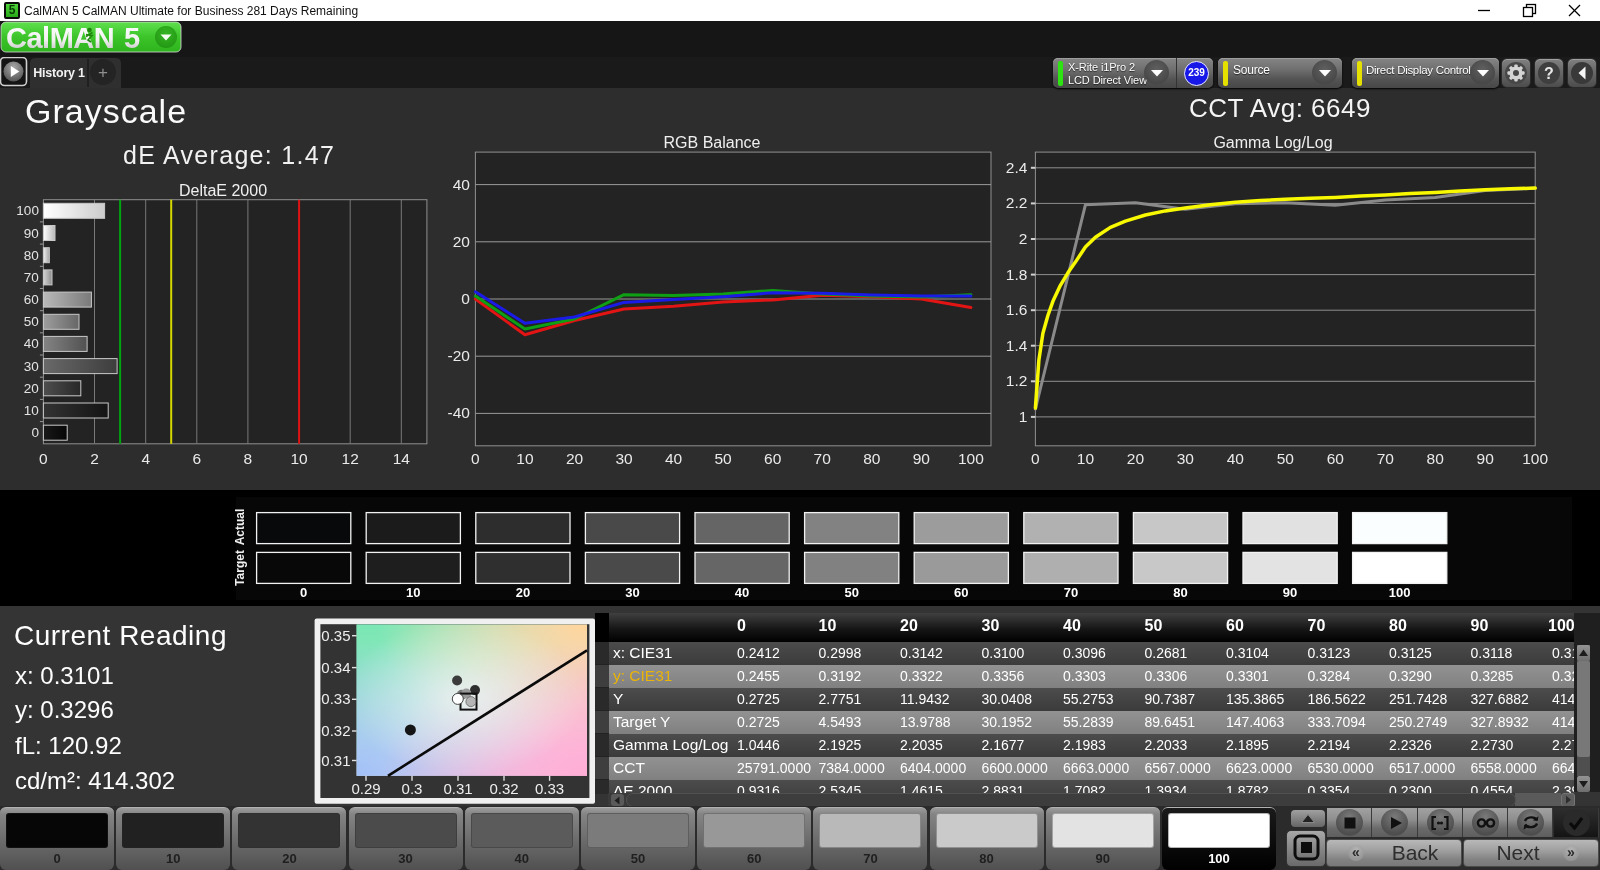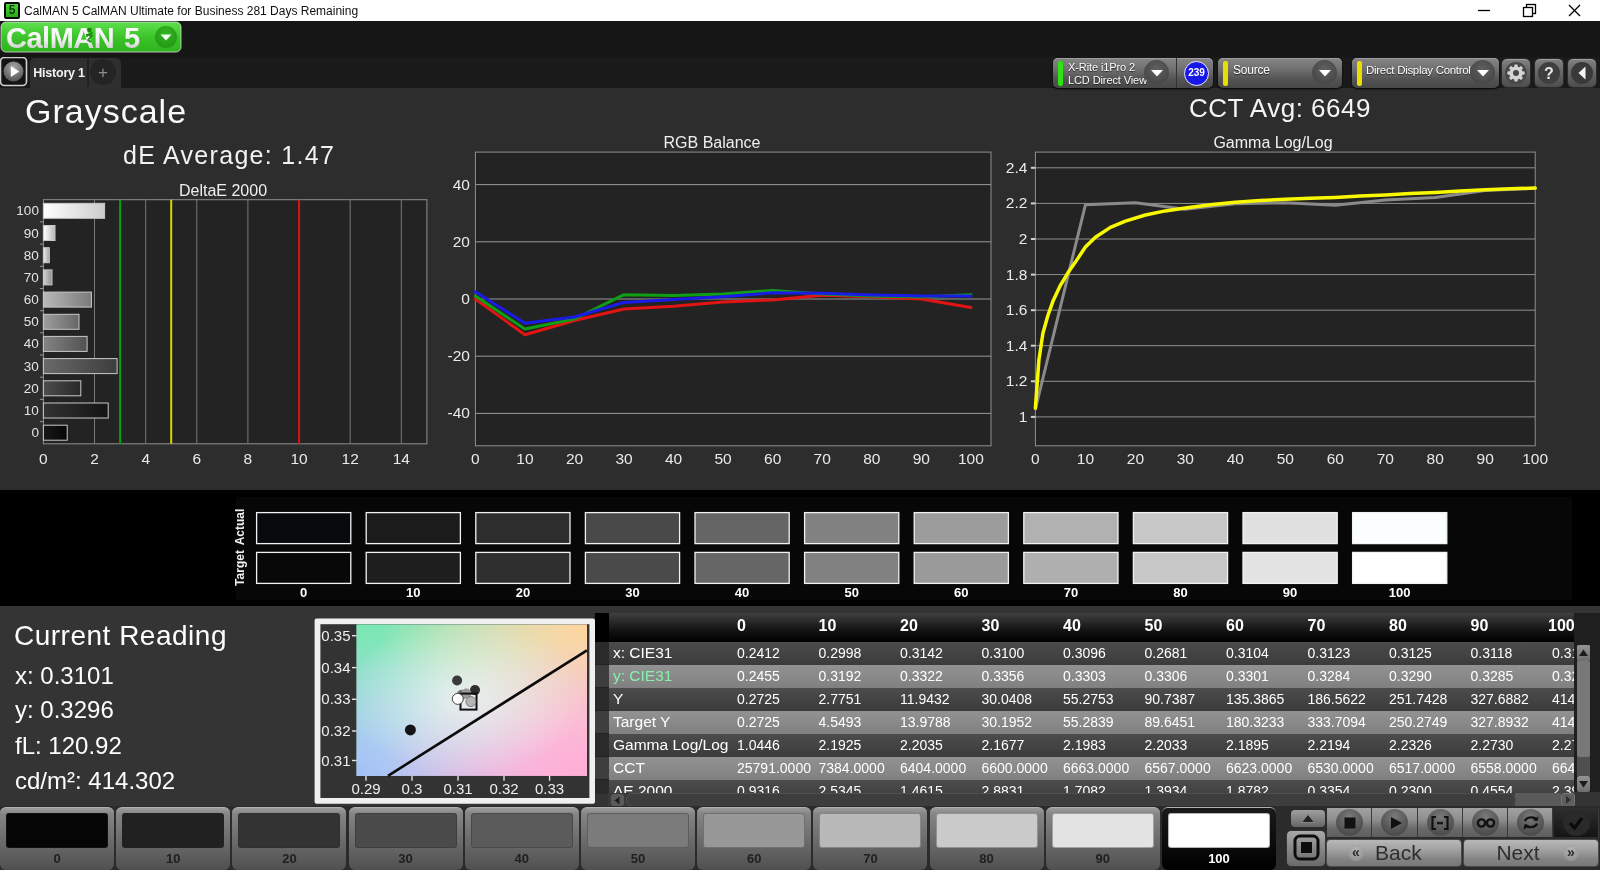--- a/index.html
+++ b/index.html
@@ -414,21 +414,21 @@
       <div class="abs" style="left:386.5px;top:31.5px;font-size:14px;color:#fff">0.3100</div>
       <div class="abs" style="left:468.0px;top:31.5px;font-size:14px;color:#fff">0.3096</div>
       <div class="abs" style="left:549.5px;top:31.5px;font-size:14px;color:#fff">0.2681</div>
       <div class="abs" style="left:631.0px;top:31.5px;font-size:14px;color:#fff">0.3104</div>
       <div class="abs" style="left:712.5px;top:31.5px;font-size:14px;color:#fff">0.3123</div>
       <div class="abs" style="left:794.0px;top:31.5px;font-size:14px;color:#fff">0.3125</div>
       <div class="abs" style="left:875.5px;top:31.5px;font-size:14px;color:#fff">0.3118</div>
       <div class="abs" style="left:957.0px;top:31.5px;font-size:14px;color:#fff">0.3111</div>
       <div class="abs" style="left:0;top:51.5px;width:980px;height:23px;background:linear-gradient(#929292,#808080)"></div>
       <div class="abs" style="left:0;top:51.5px;width:14px;height:23px;background:#3e3e3e;border-bottom:1px solid #222"></div>
-      <div class="abs" style="left:18px;top:53.5px;font-size:15.5px;color:#86efac">y: CIE31</div>
+      <div class="abs" style="left:18px;top:53.5px;font-size:15.5px;color:#eab308">y: CIE31</div>
       <div class="abs" style="left:142.0px;top:54.5px;font-size:14px;color:#fff">0.2455</div>
       <div class="abs" style="left:223.5px;top:54.5px;font-size:14px;color:#fff">0.3192</div>
       <div class="abs" style="left:305.0px;top:54.5px;font-size:14px;color:#fff">0.3322</div>
       <div class="abs" style="left:386.5px;top:54.5px;font-size:14px;color:#fff">0.3356</div>
       <div class="abs" style="left:468.0px;top:54.5px;font-size:14px;color:#fff">0.3303</div>
       <div class="abs" style="left:549.5px;top:54.5px;font-size:14px;color:#fff">0.3306</div>
       <div class="abs" style="left:631.0px;top:54.5px;font-size:14px;color:#fff">0.3301</div>
       <div class="abs" style="left:712.5px;top:54.5px;font-size:14px;color:#fff">0.3284</div>
       <div class="abs" style="left:794.0px;top:54.5px;font-size:14px;color:#fff">0.3290</div>
       <div class="abs" style="left:875.5px;top:54.5px;font-size:14px;color:#fff">0.3285</div>
@@ -449,21 +449,21 @@
       <div class="abs" style="left:957.0px;top:77.5px;font-size:14px;color:#fff">414.3</div>
       <div class="abs" style="left:0;top:97.5px;width:980px;height:23px;background:linear-gradient(#929292,#808080)"></div>
       <div class="abs" style="left:0;top:97.5px;width:14px;height:23px;background:#3e3e3e;border-bottom:1px solid #222"></div>
       <div class="abs" style="left:18px;top:99.5px;font-size:15.5px;color:#fff">Target Y</div>
       <div class="abs" style="left:142.0px;top:100.5px;font-size:14px;color:#fff">0.2725</div>
       <div class="abs" style="left:223.5px;top:100.5px;font-size:14px;color:#fff">4.5493</div>
       <div class="abs" style="left:305.0px;top:100.5px;font-size:14px;color:#fff">13.9788</div>
       <div class="abs" style="left:386.5px;top:100.5px;font-size:14px;color:#fff">30.1952</div>
       <div class="abs" style="left:468.0px;top:100.5px;font-size:14px;color:#fff">55.2839</div>
       <div class="abs" style="left:549.5px;top:100.5px;font-size:14px;color:#fff">89.6451</div>
-      <div class="abs" style="left:631.0px;top:100.5px;font-size:14px;color:#fff">180.3233</div>
+      <div class="abs" style="left:631.0px;top:100.5px;font-size:14px;color:#fff">147.4063</div>
       <div class="abs" style="left:712.5px;top:100.5px;font-size:14px;color:#fff">333.7094</div>
       <div class="abs" style="left:794.0px;top:100.5px;font-size:14px;color:#fff">250.2749</div>
       <div class="abs" style="left:875.5px;top:100.5px;font-size:14px;color:#fff">327.8932</div>
       <div class="abs" style="left:957.0px;top:100.5px;font-size:14px;color:#fff">414.3</div>
       <div class="abs" style="left:0;top:120.5px;width:980px;height:23px;background:linear-gradient(#4c4c4c,#3b3b3b)"></div>
       <div class="abs" style="left:0;top:120.5px;width:14px;height:23px;background:#2a2a2a;border-bottom:1px solid #222"></div>
       <div class="abs" style="left:18px;top:122.5px;font-size:15.5px;color:#fff">Gamma Log/Log</div>
       <div class="abs" style="left:142.0px;top:123.5px;font-size:14px;color:#fff">1.0446</div>
       <div class="abs" style="left:223.5px;top:123.5px;font-size:14px;color:#fff">2.1925</div>
       <div class="abs" style="left:305.0px;top:123.5px;font-size:14px;color:#fff">2.2035</div>
@@ -602,16 +602,16 @@
       <path d="M15.8 1 v5 h-5" stroke="none" fill="#111" transform="rotate(10 15 5)"></path>
       <path d="M2.2 15 v-5 h5" stroke="none" fill="#111" transform="rotate(10 3 11)"></path>
     </svg>
     <div class="abs" style="left:1553.5px;top:808px;width:45.3px;height:29px;background:linear-gradient(#2e2e2e,#141414);border-right:1px solid #3a3a3a"></div>
     <div class="abs" style="left:1562.65px;top:809px;width:27px;height:27px;border-radius:50%;background:#2a2a2a"></div>
     <svg class="abs" style="left:1568.15px;top:814.5px" width="16" height="16">
       <path d="M2 8 l4.5 5 7.5 -10" stroke="#0a0a0a" stroke-width="3.2" fill="none"></path>
     </svg>
     <div class="abs" style="left:1326px;top:839px;width:136px;height:28px;background:linear-gradient(#b8b8b8 0%,#a0a0a0 40%,#828282 75%,#787878 100%);border-radius:4px;border:1px solid #4a4a4a"></div>
     <div class="abs" style="left:1348px;top:845px;width:16px;height:16px;border-radius:50%;background:radial-gradient(circle at 50% 30%,#b5b5b5,#949494 75%);color:#2a2a2a;font-size:14px;font-weight:bold;text-align:center;line-height:15px">«</div>
-    <div class="abs" style="left:1375px;top:841px;width:80px;text-align:left;font-size:21px;color:#2e2e2e">Back</div>
+    <div class="abs" style="left:1375px;top:841px;width:80px;text-align:center;font-size:21px;color:#2e2e2e">Back</div>
     <div class="abs" style="left:1463px;top:839px;width:136px;height:28px;background:linear-gradient(#b8b8b8 0%,#a0a0a0 40%,#828282 75%,#787878 100%);border-radius:4px;border:1px solid #4a4a4a"></div>
     <div class="abs" style="left:1478px;top:841px;width:80px;text-align:center;font-size:21px;color:#2e2e2e">Next</div>
     <div class="abs" style="left:1563px;top:845px;width:16px;height:16px;border-radius:50%;background:radial-gradient(circle at 50% 30%,#b5b5b5,#949494 75%);color:#2a2a2a;font-size:14px;font-weight:bold;text-align:center;line-height:15px">»</div>
 </div>
 </body></html>

